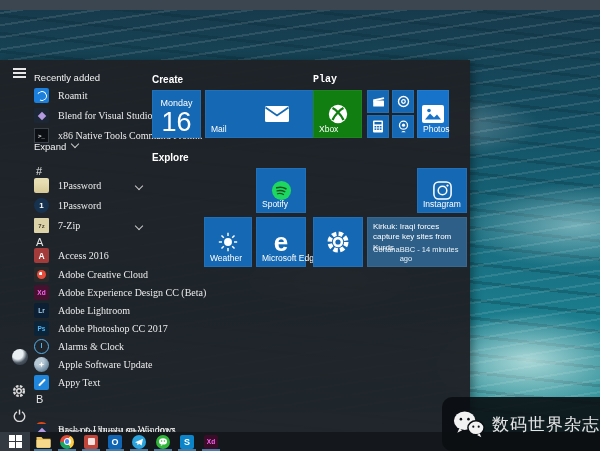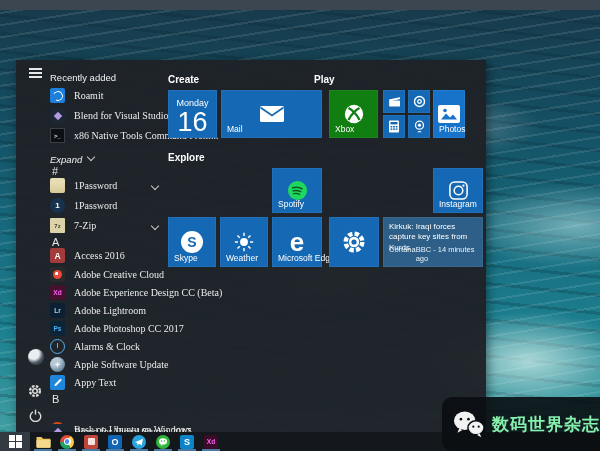--- a/index.html
+++ b/index.html
@@ -9,21 +9,21 @@
     background:
       radial-gradient(150px 70px at 88% 80%, rgba(215,243,238,.75), rgba(215,243,238,0) 70%),
       radial-gradient(170px 60px at 96% 50%, rgba(190,232,232,.55), rgba(190,232,232,0) 70%),
       radial-gradient(130px 45px at 75% 28%, rgba(255,255,255,.28), rgba(255,255,255,0) 70%),
       radial-gradient(120px 40px at 55% 62%, rgba(230,250,248,.35), rgba(230,250,248,0) 70%),
       repeating-linear-gradient(171deg, rgba(255,255,255,.10) 0 2px, rgba(255,255,255,0) 2px 12px),
       repeating-linear-gradient(6deg, rgba(6,35,46,.22) 0 3px, rgba(6,35,46,0) 3px 18px),
       linear-gradient(180deg,#17394a 0%,#145064 28%,#176b7e 52%,#1d8190 74%,#46a4a6 100%);}
   .skyband{position:absolute;left:0;top:0;width:600px;height:10px;background:#3c4650;}
   
-  .menu{position:absolute;left:0;top:60px;width:470px;height:372px;background:rgba(31,34,39,.97);overflow:hidden;box-shadow:2px 2px 10px rgba(0,0,0,.45);margin-left:16px;}
+  .menu{position:absolute;left:0;top:60px;width:470px;height:372px;background:rgba(31,34,39,.97);overflow:hidden;box-shadow:2px 2px 10px rgba(0,0,0,.45);}
   
   .rail-btn{position:absolute;width:22px;height:18px;}
   .hamb, .hamb::before, .hamb::after{position:absolute;left:0;width:13px;height:2px;background:#e8e8e8;}
   .hamb{top:4px;left:4px;}
   .hamb::before{content:"";top:-4px;}
   .hamb::after{content:"";top:4px;}
   .avatar{position:absolute;width:16px;height:16px;border-radius:50%;background:radial-gradient(circle at 35% 30%, #e8eef2 0 35%, #4a5560 60%, #232a31 100%);}
   
   .alist-header{position:absolute;left:34px;font-size:9.5px;color:#f2f2f2;}
   .aletter{position:absolute;left:36px;font-size:11px;color:#e6e6e6;}
@@ -89,21 +89,21 @@
   .tb-red{background:#c0453a;}
   .tb-red::after{content:"";width:7px;height:7px;background:rgba(255,255,255,.85);border-radius:1px;}
   .tb-outlook{background:#1065b5;color:#fff;font-size:9px;}
   .tb-outlook::after{content:"O";}
   .tb-skype{background:#0c84c9;color:#fff;font-size:9px;}
   .tb-skype::after{content:"S";}
   .tb-xd{background:#3a0c28;color:#ff61f6;font-size:6.5px;}
   .tb-xd::after{content:"Xd";}
   
   .watermark{position:absolute;right:0;top:397px;width:158px;height:54px;background:rgba(10,14,18,.9);border-radius:10px 0 0 10px;display:flex;align-items:center;}
-  .wm-text{color:#86efac;font-size:17px;font-weight:700;letter-spacing:1px;margin-left:6px;}
+  .wm-text{color:#e5e5e5;font-size:17px;font-weight:400;letter-spacing:1px;margin-left:6px;}
 </style>
 </head>
 <body>
 
 <div class="canvas">
   <div class="wallpaper"></div>
   <div class="skyband"></div>
 
   <div class="menu">
 
@@ -136,21 +136,21 @@
     </div>
     <div class="arow" style="top:48px;">
       <span class="aic ic-blend"></span>
       <span class="albl">Blend for Visual Studio 2017</span>
     </div>
     <div class="arow" style="top:68px;">
       <span class="aic ic-console"></span>
       <span class="albl">x86 Native Tools Command Prom...</span>
     </div>
 
-    <div class="alist-header" style="top:94px;font-style:italic;">
+    <div class="alist-header" style="top:81px;">
       <span>Expand</span>
       <span class="chev" style="display:inline-block;margin-left:6px;margin-bottom:1px;"></span>
     </div>
 
     <div class="aletter" style="top:105px;">#</div>
 
     <div class="arow" style="top:118px;">
       <span class="aic ic-folder1p"></span>
       <span class="albl">1Password</span>
       <span class="chev" style="left:108px;top:5px;"></span>
@@ -205,28 +205,28 @@
     <div class="arow" style="top:362px;">
       <span class="aic ic-ubuntu"></span>
       <span class="albl">Bash on Ubuntu on Windows</span>
     </div>
     <div class="arow" style="top:364px;">
       <span class="aic ic-blend"></span>
       <span class="albl">Blend for Visual Studio 2017</span>
     </div>
 
     <div class="glabel" style="left:152px;top:14px;">Create</div>
-    <div class="glabel" style="left:298px;top:14px;">Play</div>
+    <div class="glabel" style="left:313px;top:14px;font-family:Liberation Mono, monospace;">Play</div>
     <div class="glabel" style="left:152px;top:92px;">Explore</div>
 
     <div class="tile" style="left:152px;top:30px;width:49px;height:48px;">
       <div class="cal-day">Monday</div>
       <div class="cal-date">16</div>
     </div>
-    <div class="tile" style="left:205px;top:30px;width:101px;height:48px;">
+    <div class="tile" style="left:205px;top:30px;width:101px;height:48px;padding-left:42px;">
       <div class="ticon">
         <svg width="26" height="18" viewBox="0 0 26 18">
             <rect x="1" y="1" width="24" height="16" rx="1.5" fill="#fff"></rect>
             <path d="M1.5 2.5 L13 10.5 L24.5 2.5" fill="none" stroke="#1568b3" stroke-width="1.8"></path>
           </svg>
       </div>
       <span class="tile-label">Mail</span>
     </div>
 
     <div class="tile" style="left:313px;top:30px;width:49px;height:48px;background:#107e10;">
@@ -306,26 +306,20 @@
       <div class="ticon">
         <svg width="21" height="21" viewBox="0 0 22 22" fill="none" stroke="#fff" stroke-width="1.6">
             <rect x="2" y="2" width="18" height="18" rx="5"></rect>
             <circle cx="11" cy="11" r="4.5"></circle>
             <circle cx="16.2" cy="5.8" r="1.2" fill="#fff" stroke="none"></circle>
           </svg>
       </div>
       <span class="tile-label">Instagram</span>
     </div>
 
-    <div class="tile" style="left:152px;top:157px;width:48px;height:50px;">
-      <div class="ticon">
-          <span class="sk-circle"></span>
-        </div>
-      <span class="tile-label">Skype</span>
-    </div>
     <div class="tile" style="left:204px;top:157px;width:48px;height:50px;">
       <div class="ticon">
         <svg width="22" height="22" viewBox="0 0 24 24" stroke="#fff" fill="#fff">
             <circle cx="12" cy="12" r="4.3" stroke="none"></circle>
             <g stroke-width="1.6">
               <line x1="12" y1="2" x2="12" y2="5.5"></line>
               <line x1="12" y1="18.5" x2="12" y2="22"></line>
               <line x1="2" y1="12" x2="5.5" y2="12"></line>
               <line x1="18.5" y1="12" x2="22" y2="12"></line>
               <line x1="4.9" y1="4.9" x2="7.4" y2="7.4"></line>

